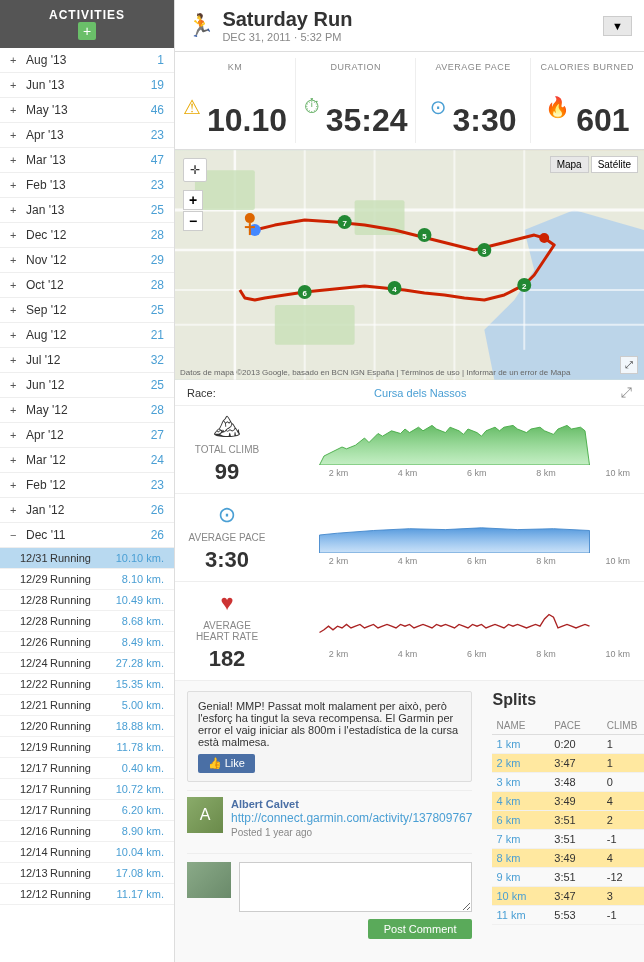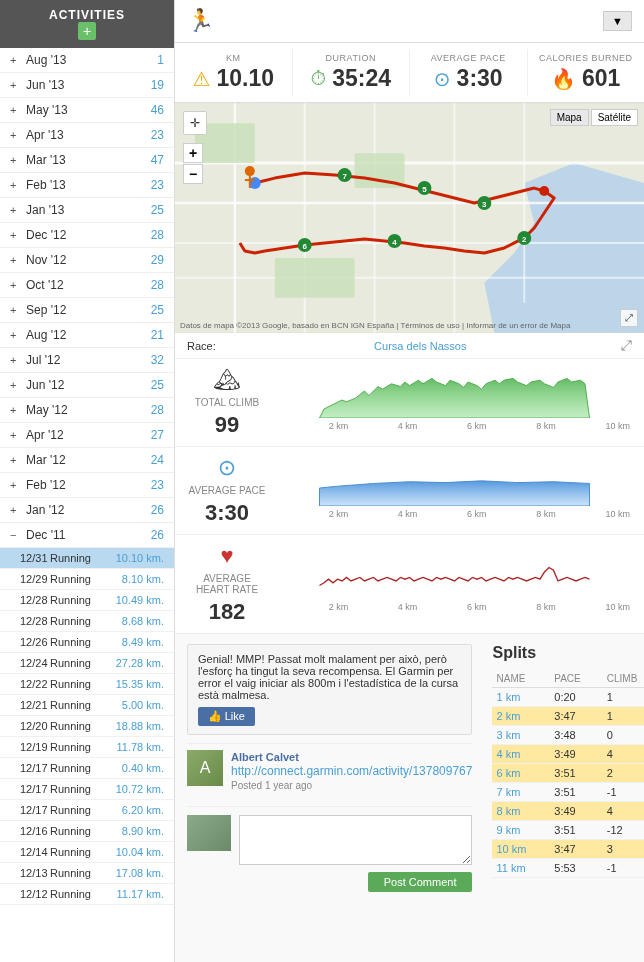--- a/index.html
+++ b/index.html
@@ -32,21 +32,21 @@
     .activity-date { font-size: 11px; color: #888; }
     .header-dropdown { background: #e8e8e8; border: 1px solid #ccc; padding: 3px 8px; font-size: 11px; cursor: pointer; }
     
     
     .stats-bar { background: #fff; border-bottom: 1px solid #ddd; display: flex; padding: 6px 0; }
     .stat-item { flex: 1; text-align: center; border-right: 1px solid #eee; padding: 4px 8px; }
     .stat-item:last-child { border-right: none; }
     .stat-label { font-size: 9px; color: #888; text-transform: uppercase; letter-spacing: 0.5px; margin-bottom: 2px; }
     .stat-value-row { display: flex; align-items: center; justify-content: center; gap: 6px; }
     .stat-icon { font-size: 20px; }
-    .stat-value { font-size: 23px; font-weight: bold; color: #333; }
+    .stat-value { font-size: 32px; font-weight: bold; color: #333; margin-top: 28px; }
     .stat-icon-warning { color: #e8a800; }
     .stat-icon-clock { color: #5aaa5a; }
     .stat-icon-pace { color: #4a9fd4; }
     .stat-icon-fire { color: #e85a00; }
     
     
     .map-container { position: relative; height: 230px; background: #e8e8e8; overflow: hidden; margin: 0; }
     .map-placeholder { width: 100%; height: 100%; background: linear-gradient(135deg, #d4e8d4 0%, #c8d8e8 30%, #e8d4b8 60%, #d4e8d4 100%); position: relative; }
     .map-overlay-buttons { position: absolute; top: 6px; right: 6px; display: flex; gap: 2px; }
     .map-btn { background: #fff; border: 1px solid #ccc; padding: 2px 6px; font-size: 10px; cursor: pointer; }
@@ -298,20 +298,24 @@
           <span class="act-dist">11.17 km.</span>
         </div>
       </div>
   </div>
 
   <div class="main-content">
 
     <div class="activity-header">
       <div class="activity-title-section">
         <span class="activity-icon">🏃</span>
+        <div>
+          <div class="activity-title">Saturday Run</div>
+          <div class="activity-date">DEC 31, 2011 · 5:32 PM</div>
+        </div>
       </div>
       <button class="header-dropdown">▼</button>
     </div>
 
     <div class="stats-bar">
       <div class="stat-item">
         <div class="stat-label">KM</div>
         <div class="stat-value-row">
           <span class="stat-icon stat-icon-warning">⚠</span>
           <span class="stat-value">10.10</span>

